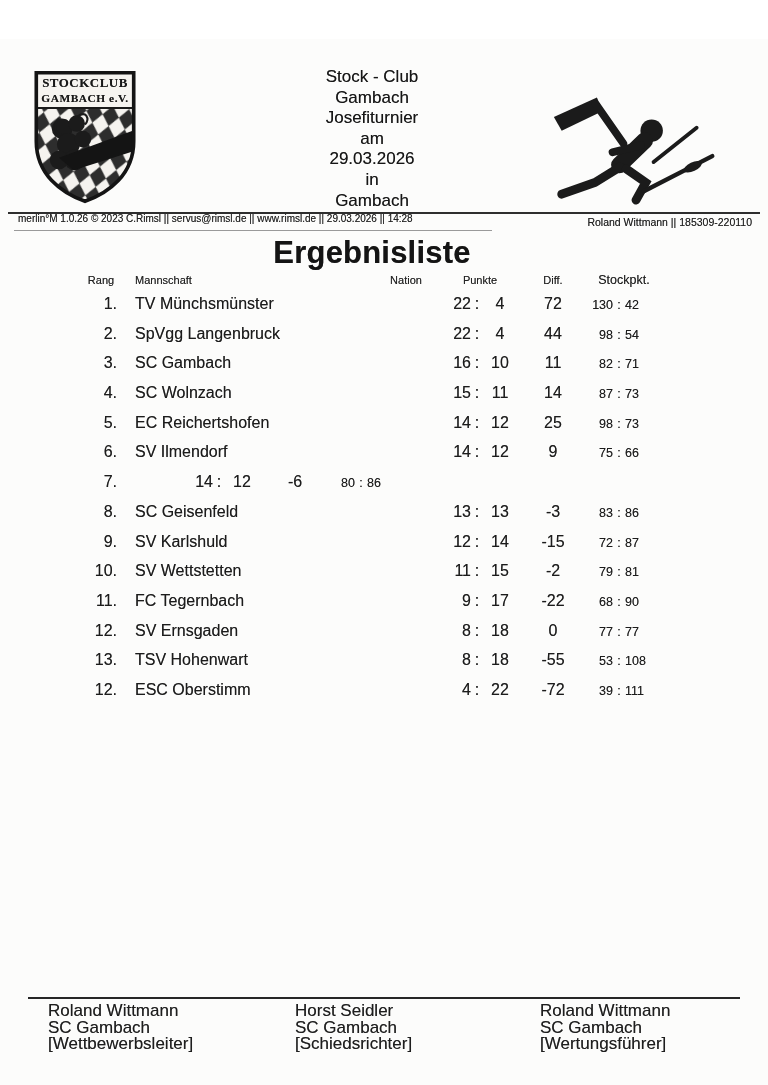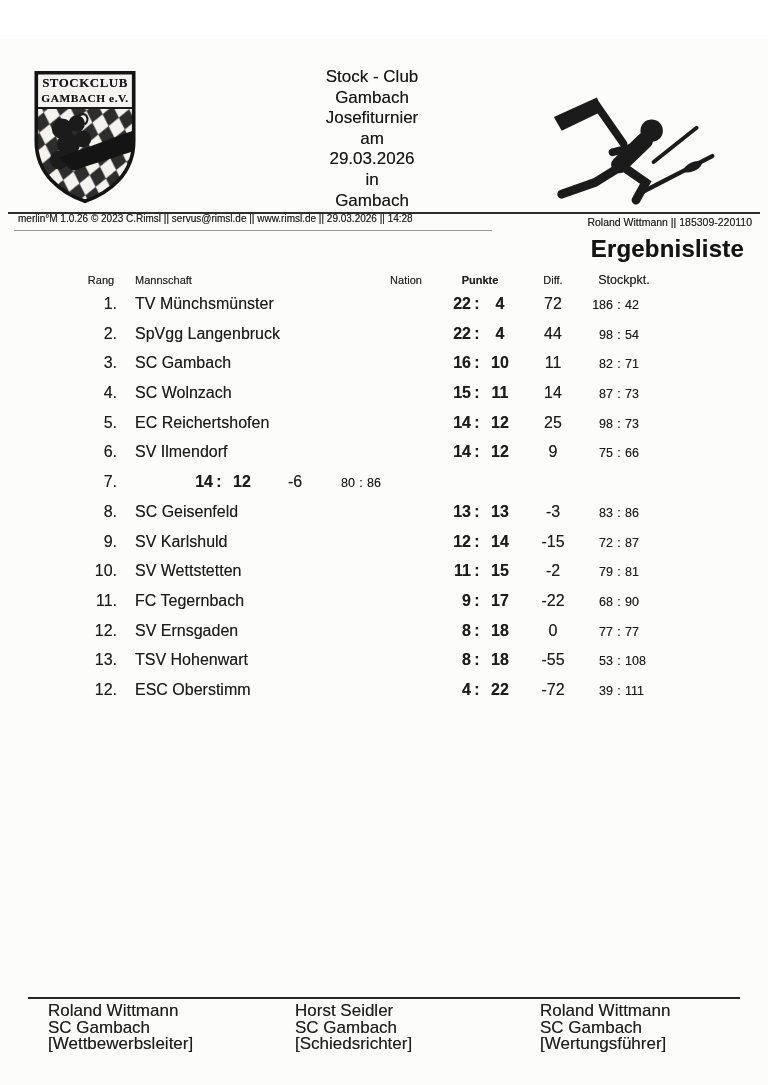--- a/index.html
+++ b/index.html
@@ -27,35 +27,35 @@
   .pictogram { position:absolute; left:548px; top:32px; width:176px; height:134px; }
 
   .header-rule { position:absolute; left:8px; top:173px; width:752px; height:2px; background:#2e2e2e; }
   .meta-underline { position:absolute; left:14px; top:191px; width:478px; height:1px; background:#9a9a9a; }
   .meta-left  { position:absolute; left:18px;  top:174px; font-size:10px; color:#222; }
   .meta-right { position:absolute; right:16px; top:177px; font-size:10.5px; color:#222; }
 
   
   .page-title {
     position:absolute; left:0; top:196px; width:744px;
-    text-align:right; font-size:24px; font-weight:bold; color:#141414;
+    text-align:center; font-size:31px; font-weight:bold; color:#141414;
     letter-spacing:0.2px;
   }
 
   
   .results { position:absolute; left:85px; top:234px; width:590px; }
   .trow { display:flex; align-items:baseline; }
   .thead { height:22px; font-size:11px; color:#232323; }
   .tbody .trow { height:29.7px; font-size:16px; }
 
   .c-rank   { width:32px;  text-align:right; }
   .thead .c-rank { text-align:center; }
   .c-team   { width:258px; padding-left:18px; text-align:left; white-space:nowrap; }
   .c-nation { width:62px;  text-align:center; }
-  .c-punkte { width:86px;  display:flex; align-items:baseline;font-weight:bold; }
+  .c-punkte { width:86px;  display:flex; align-items:baseline; }
   .c-punkte .n1 { width:34px; text-align:right; }
   .c-punkte .cl { width:12px; text-align:center; }
   .c-punkte .n2 { width:34px; text-align:center; }
   .thead .c-punkte, .thead .c-stock { display:block; text-align:center; }
   .c-diff   { width:60px;  text-align:center; }
   .c-stock  { width:82px;  display:flex; align-items:baseline; font-size:12.5px; }
   .c-stock .n1 { width:30px; text-align:right; }
   .c-stock .cl { width:12px; text-align:center; }
   .c-stock .n2 { width:40px; text-align:left; }
 
@@ -162,21 +162,21 @@
       <span class="c-rank">1.</span>
       <span class="c-team">TV Münchsmünster</span>
       <span class="c-nation"></span>
       <span class="c-punkte">
             <span class="n1">22</span>
             <span class="cl">:</span>
             <span class="n2">4</span>
           </span>
       <span class="c-diff">72</span>
       <span class="c-stock">
-            <span class="n1">186</span>
+            <span class="n1">130</span>
             <span class="cl">:</span>
             <span class="n2">42</span>
           </span>
     </div>
 
     <div class="trow">
       <span class="c-rank">2.</span>
       <span class="c-team">SpVgg Langenbruck</span>
       <span class="c-nation"></span>
       <span class="c-punkte">

